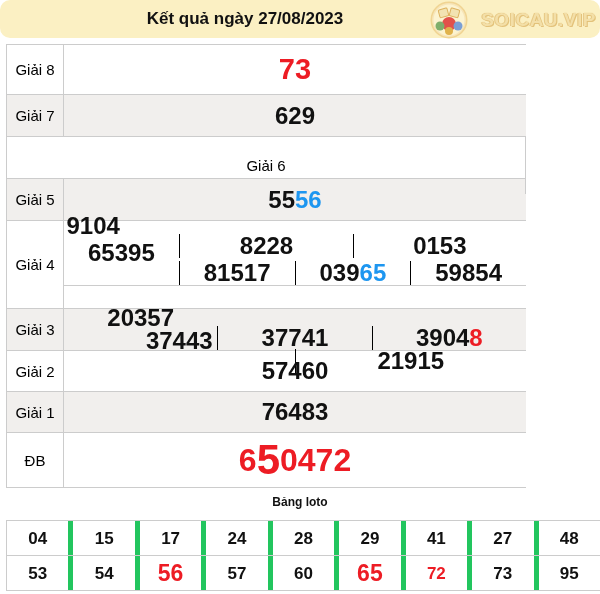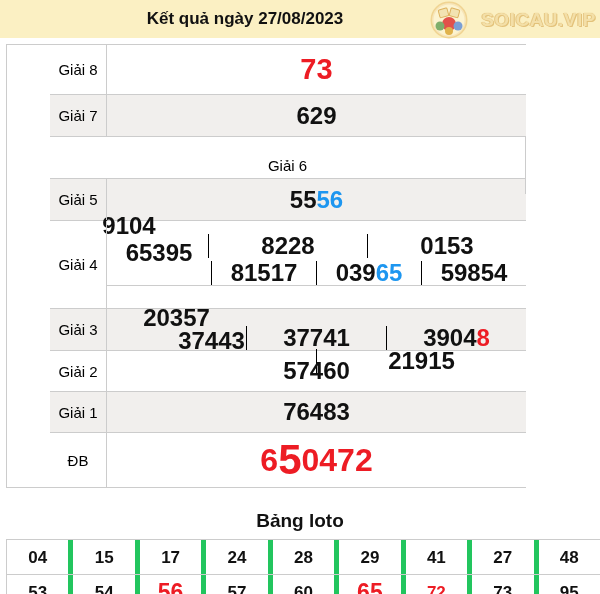--- a/index.html
+++ b/index.html
@@ -3,42 +3,41 @@
 <meta charset="utf-8">
 <style>
   html,body{margin:0;padding:0;}
   body{
     width:600px;height:594px;background:#fff;overflow:hidden;
     font-family:"Liberation Sans","DejaVu Sans",sans-serif;
     -webkit-font-smoothing:antialiased;
   }
   
   .header-bar{
-    position:relative;width:600px;height:38px;background:#fbf0c3;
+    position:relative;width:600px;height:38px;background:#fbf0c3;border-radius:10px;
   }
   .page-title{
     position:absolute;left:0;right:110px;top:0;height:38px;
     display:flex;align-items:center;justify-content:center;
     font-size:17px;font-weight:bold;color:#111;
   }
   .logo{
     position:absolute;right:4px;top:-1px;height:42px;
     display:flex;align-items:center;gap:10px;cursor:pointer;
   }
   .logo-icon{width:44px;height:40px;position:relative;flex:0 0 auto;}
   .logo-text{
     font-size:19px;font-weight:800;letter-spacing:.5px;color:#f3dfa8;
     text-shadow:0 0 1px #dcb25f,1px 1px 0 #e4c47e,-1px 0 0 #e8cd8d;
   }
   
   .prize-table{
     margin:6px 0 0 6px;width:520px;
     border:1px solid #ccc;border-right:none;box-sizing:border-box;
     background:#fff;
-    padding-left:43px;
   }
   .prow{display:flex;box-sizing:border-box;}
   .prow + .prow{border-top:1px solid #ccc;}
   .prow.bg-gray{background:#f1efed;}
   .plabel{
     flex:0 0 57px;border-right:1px solid #ccc;box-sizing:border-box;
     display:flex;align-items:center;justify-content:center;
     font-size:15px;color:#000;
   }
   .pcontent{flex:1;display:flex;flex-direction:column;min-width:0;}
@@ -50,22 +49,22 @@
     font-weight:bold;font-size:24px;color:#111;line-height:1;
   }
   .pline > .pcell + .pcell{border-left:1px solid #000000;margin-top:40px;}
   .size-xl .pcell{font-size:29px;}
   .size-db .pcell{font-size:32px;}
   .part-red{color:#ed1c24;}
   .part-blue{color:#1d96f0;}
   .part-big{font-size:42px;}
   
   .loto-title{
-    margin-top:22px;height:22px;display:flex;align-items:center;justify-content:center;
-    font-size:19px;font-weight:bold;color:#111;
+    margin-top:3px;height:22px;display:flex;align-items:center;justify-content:center;
+    font-size:12px;font-weight:bold;color:#111;
   }
   .loto-table{
     margin:7px 0 0 6px;width:594px;border:1px solid #ccc;border-right:none;
     box-sizing:border-box;background:#fff;
   }
   .loto-row{display:flex;height:34px;}
   .loto-row + .loto-row{border-top:1px solid #ccc;}
   .loto-cell{
     flex:1;display:flex;align-items:center;justify-content:center;
     font-size:17px;font-weight:bold;color:#111;line-height:1;

